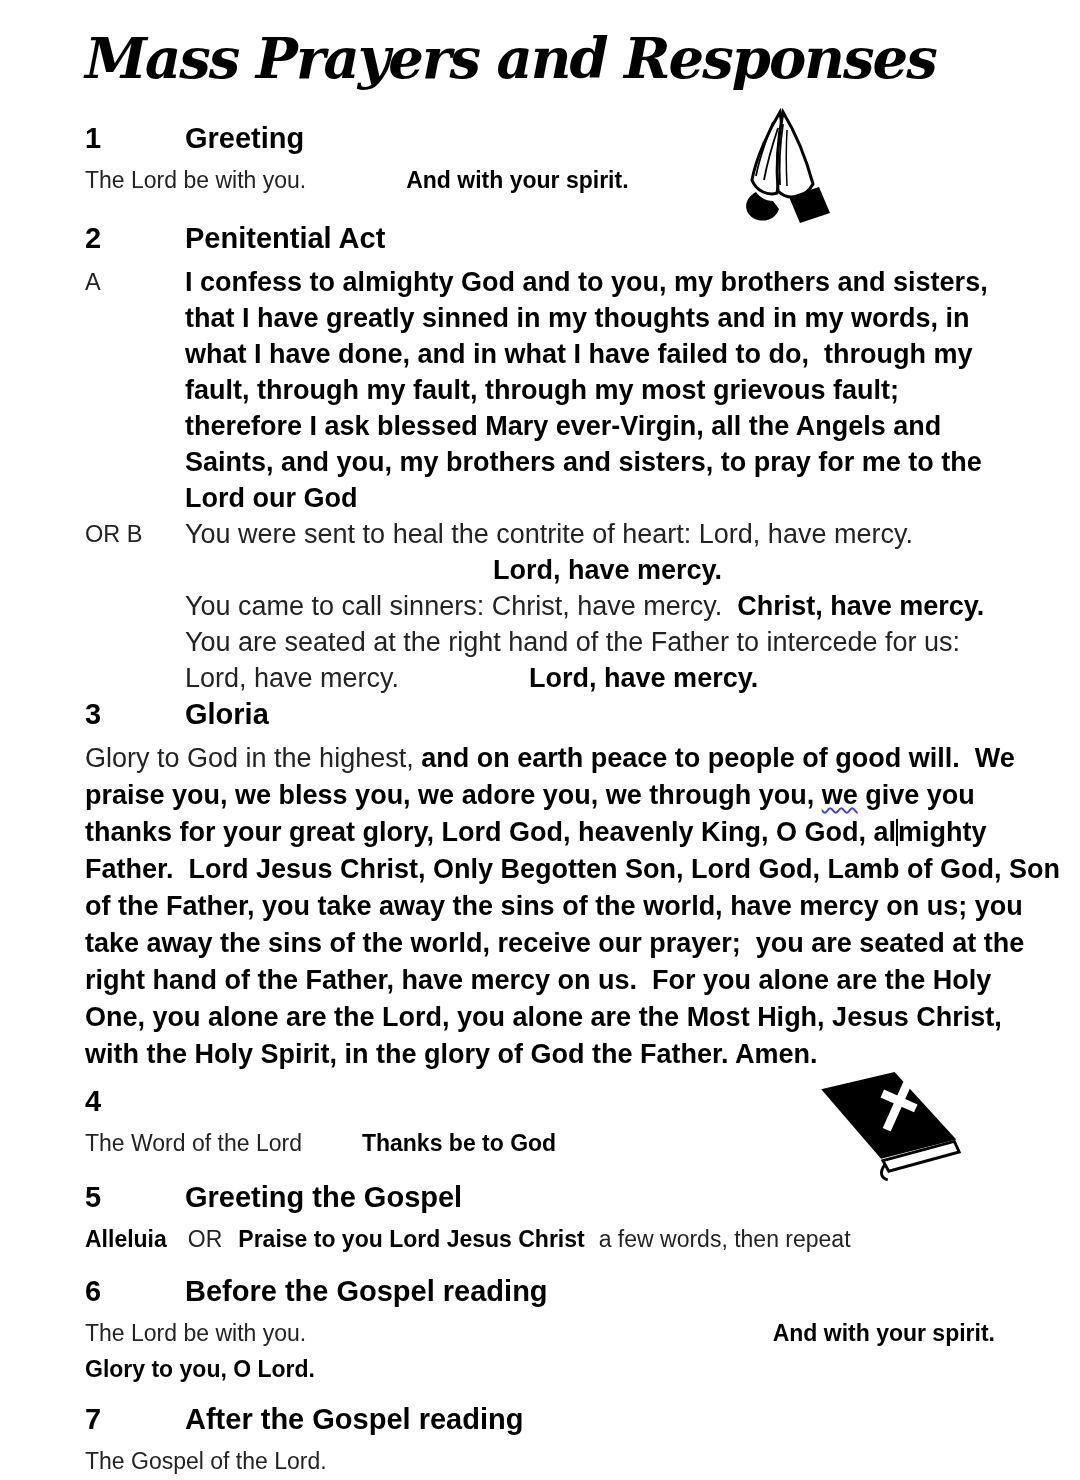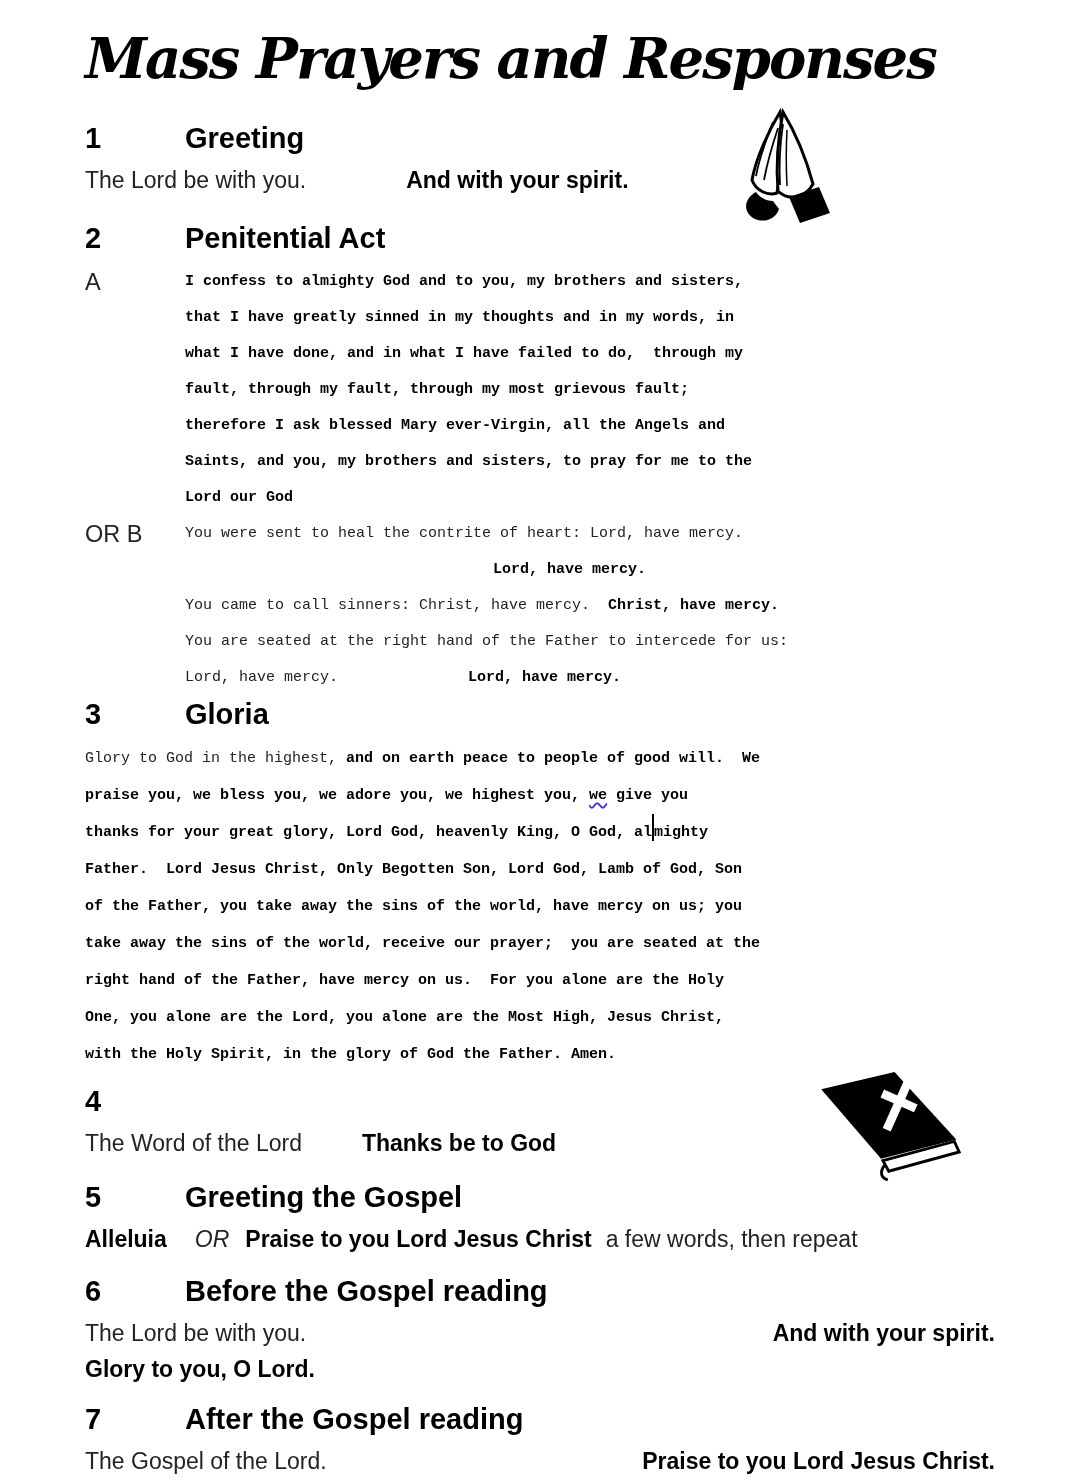--- a/index.html
+++ b/index.html
@@ -30,28 +30,28 @@
   #sec6 .sec-head{margin-top:18px;}
   #sec7 .sec-head{margin-top:16px;}
 
   .bodyline{font-size:23px;line-height:32px;margin-top:4px;white-space:pre;}
   .reg{font-weight:400;color:#232323;}
   .b{font-weight:700;color:#000;}
 
   .hang{display:flex;}
   .hang .label{width:100px;flex:none;font-size:23.5px;line-height:36px;color:#232323;white-space:pre;}
   .hang .hbody{flex:1;min-width:0;}
-  .pline{font-size:15px;line-height:36px;white-space:pre;font-weight:400;color:#232323;font-family:Liberation Mono, monospace;}
+  .pline{font-size:27px;line-height:36px;white-space:pre;font-weight:400;color:#232323;}
   .pline.b{font-weight:700;color:#000;}
   .gloria .pline{line-height:37px;}
 
   .center-resp{padding-left:308px;}
   .gap100{margin-left:100px;}
   .gap60{margin-left:60px;}
-  .gap24{margin-left:28px;font-style:italic;}
+  .gap24{margin-left:21px;}
   .gap16{margin-left:16px;}
   .gap14{margin-left:14px;}
   .gap130{margin-left:130px;}
   .split{display:flex;justify-content:space-between;}
 
   .squig{
     text-decoration-line:underline;
     text-decoration-style:wavy;
     text-decoration-color:#3b3be0;
     text-decoration-thickness:2px;
@@ -128,21 +128,21 @@
       </div>
     </div>
   </section>
 
   <section id="sec3" class="gloria">
     <div class="sec-head">
       <span class="num">3</span>
       <span>Gloria</span>
     </div>
     <div class="pline"><span class="reg">Glory to God in the highest, </span><span class="b">and on earth peace to people of good will.  We</span></div>
-    <div class="pline b"><span>praise you, we bless you, we adore you, we highest you, </span><span class="squig">we</span><span> give you</span></div>
+    <div class="pline b"><span>praise you, we bless you, we adore you, we through you, </span><span class="squig">we</span><span> give you</span></div>
     <div class="pline b"><span>thanks for your great glory, Lord God, heavenly King, O God, al</span><span class="caret"></span><span>mighty</span></div>
     <div class="pline b">Father.  Lord Jesus Christ, Only Begotten Son, Lord God, Lamb of God, Son</div>
     <div class="pline b">of the Father, you take away the sins of the world, have mercy on us; you</div>
     <div class="pline b">take away the sins of the world, receive our prayer;  you are seated at the</div>
     <div class="pline b">right hand of the Father, have mercy on us.  For you alone are the Holy</div>
     <div class="pline b">One, you alone are the Lord, you alone are the Most High, Jesus Christ,</div>
     <div class="pline b">with the Holy Spirit, in the glory of God the Father. Amen.</div>
   </section>
 
   <section id="sec4">
@@ -167,16 +167,16 @@
     </div>
     <div class="bodyline split"><span class="reg">The Lord be with you.</span><span class="b">And with your spirit.</span></div>
     <div class="bodyline split"><span class="b">Glory to you, O Lord.</span></div>
   </section>
 
   <section id="sec7">
     <div class="sec-head">
       <span class="num">7</span>
       <span>After the Gospel reading</span>
     </div>
-    <div class="bodyline split"><span class="reg">The Gospel of the Lord.</span><span class="b">Praise to you Lord Jesus Christ.</span></div>
+    <div class="bodyline split"><span class="reg">The Gospel of the Lord.</span></div>
   </section>
 
 </div>
 
 </body></html>

